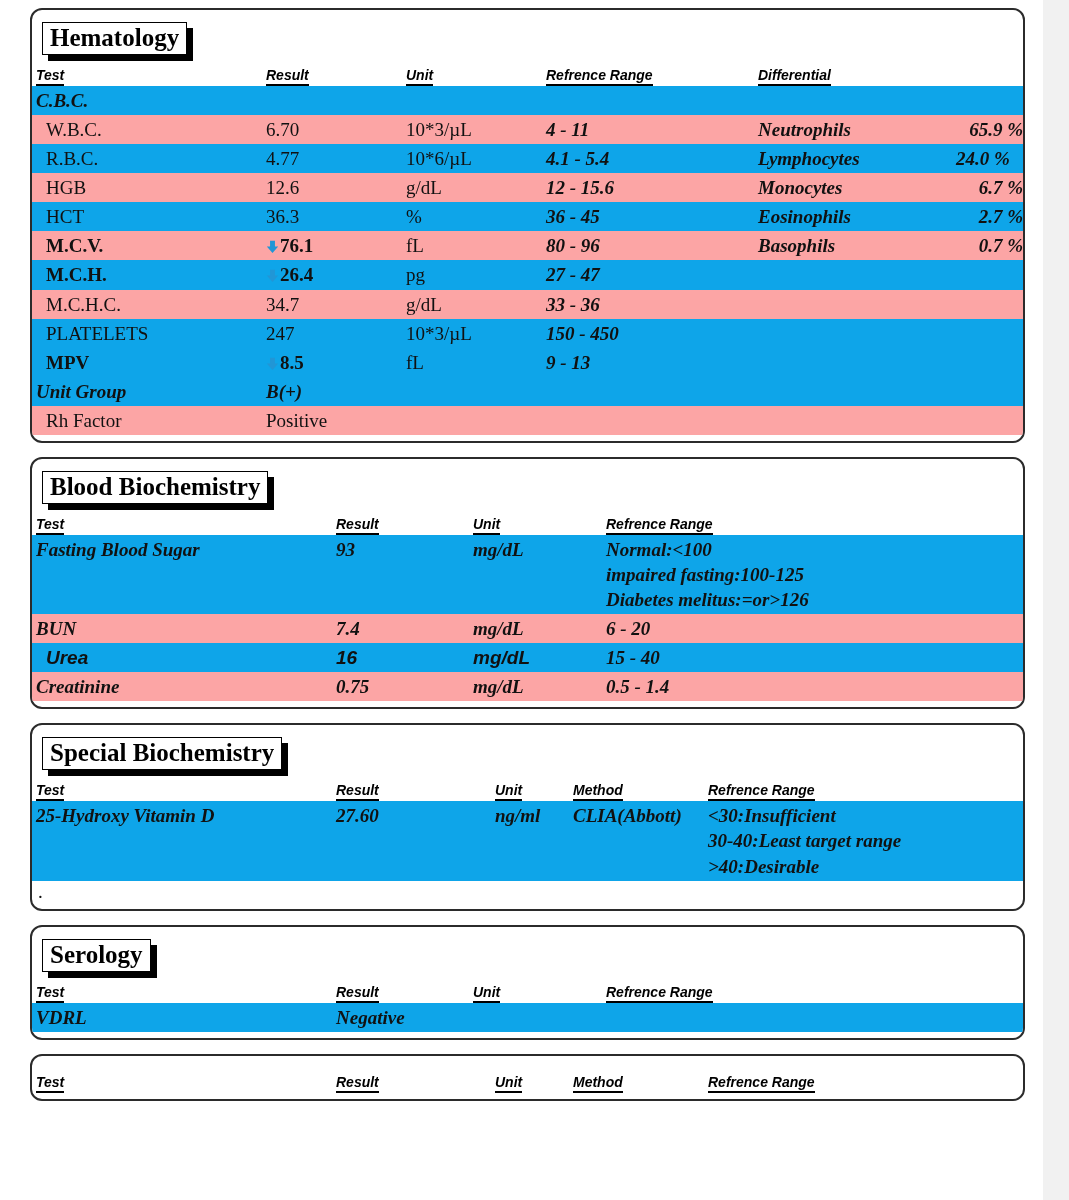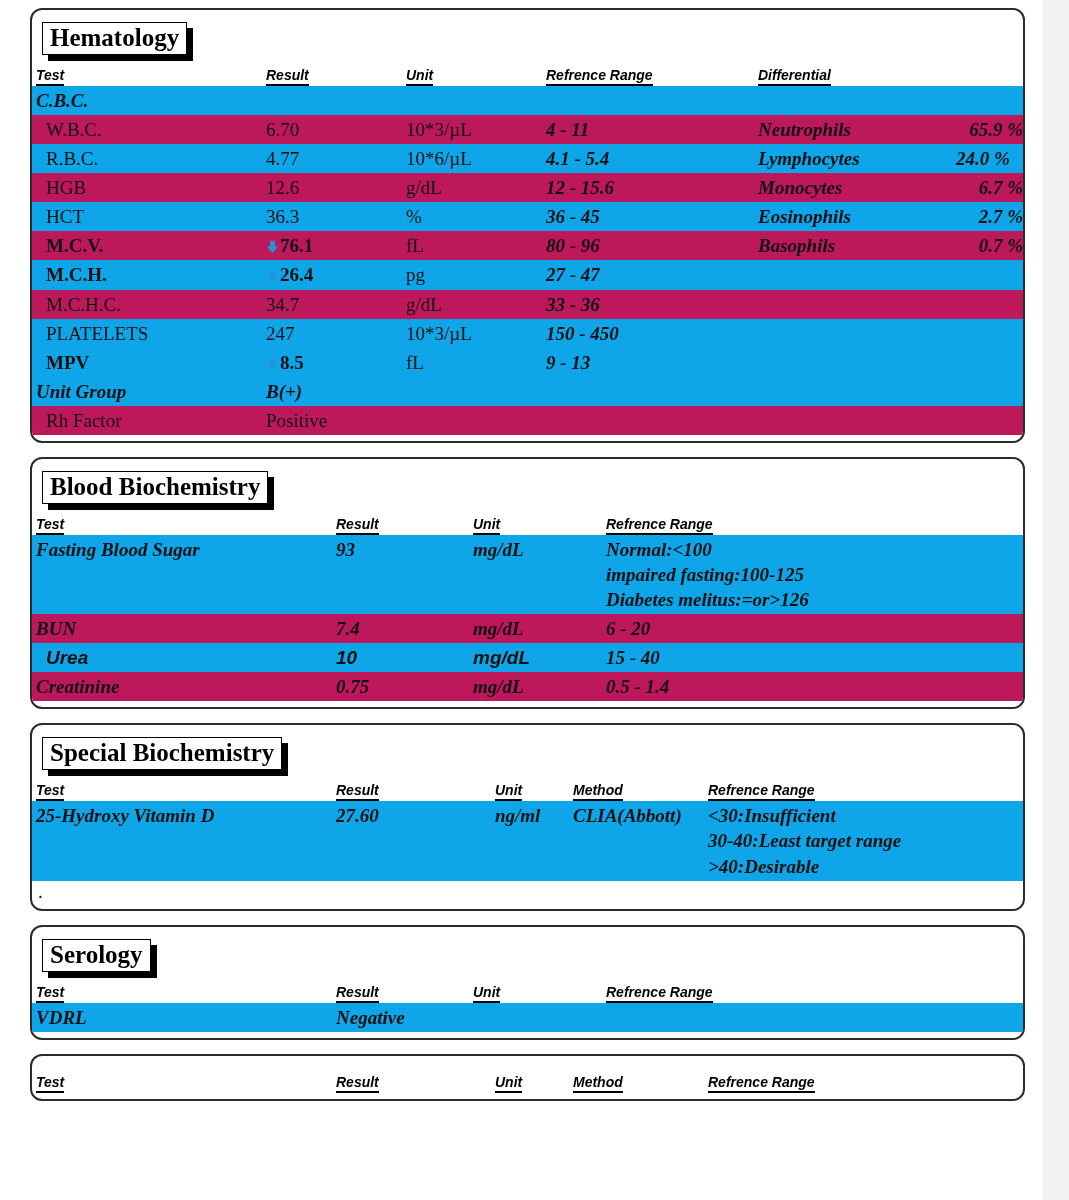--- a/index.html
+++ b/index.html
@@ -77,21 +77,21 @@
     padding-bottom: 1px;
   }
   table.lab td {
     font-size: 19px;
     padding: 2px 4px 2px 4px;
     color: #111;
     vertical-align: top;
     line-height: 1.32;
   }
   tr.stripe td { background: #0ea5e9; }
-  tr.plain td  { background: #be185d; }
+  tr.plain td  { background: #fca5a5; }
 
   
   .i-bold   { font-style: italic; font-weight: bold; }
   .roman    { font-style: normal; font-weight: normal; }
   .sans-bd  { font-family: "Liberation Sans","DejaVu Sans",sans-serif;
               font-style: italic; font-weight: bold; font-size: 21px; }
   .indent   { padding-left: 14px !important; }
   .nowrap   { white-space: nowrap; }
 
   
@@ -274,21 +274,21 @@
             <tr class="plain">
               <td class="i-bold">BUN</td>
               <td class="i-bold">7.4</td>
               <td class="i-bold">mg/dL</td>
               <td class="i-bold multiline">
                 <div>6 - 20</div>
               </td>
             </tr>
             <tr class="stripe">
               <td class="sans-bd indent">Urea</td>
-              <td class="sans-bd">10</td>
+              <td class="sans-bd">16</td>
               <td class="sans-bd">mg/dL</td>
               <td class="i-bold multiline">
                 <div>15 - 40</div>
               </td>
             </tr>
             <tr class="plain">
               <td class="i-bold">Creatinine</td>
               <td class="i-bold">0.75</td>
               <td class="i-bold">mg/dL</td>
               <td class="i-bold multiline">

